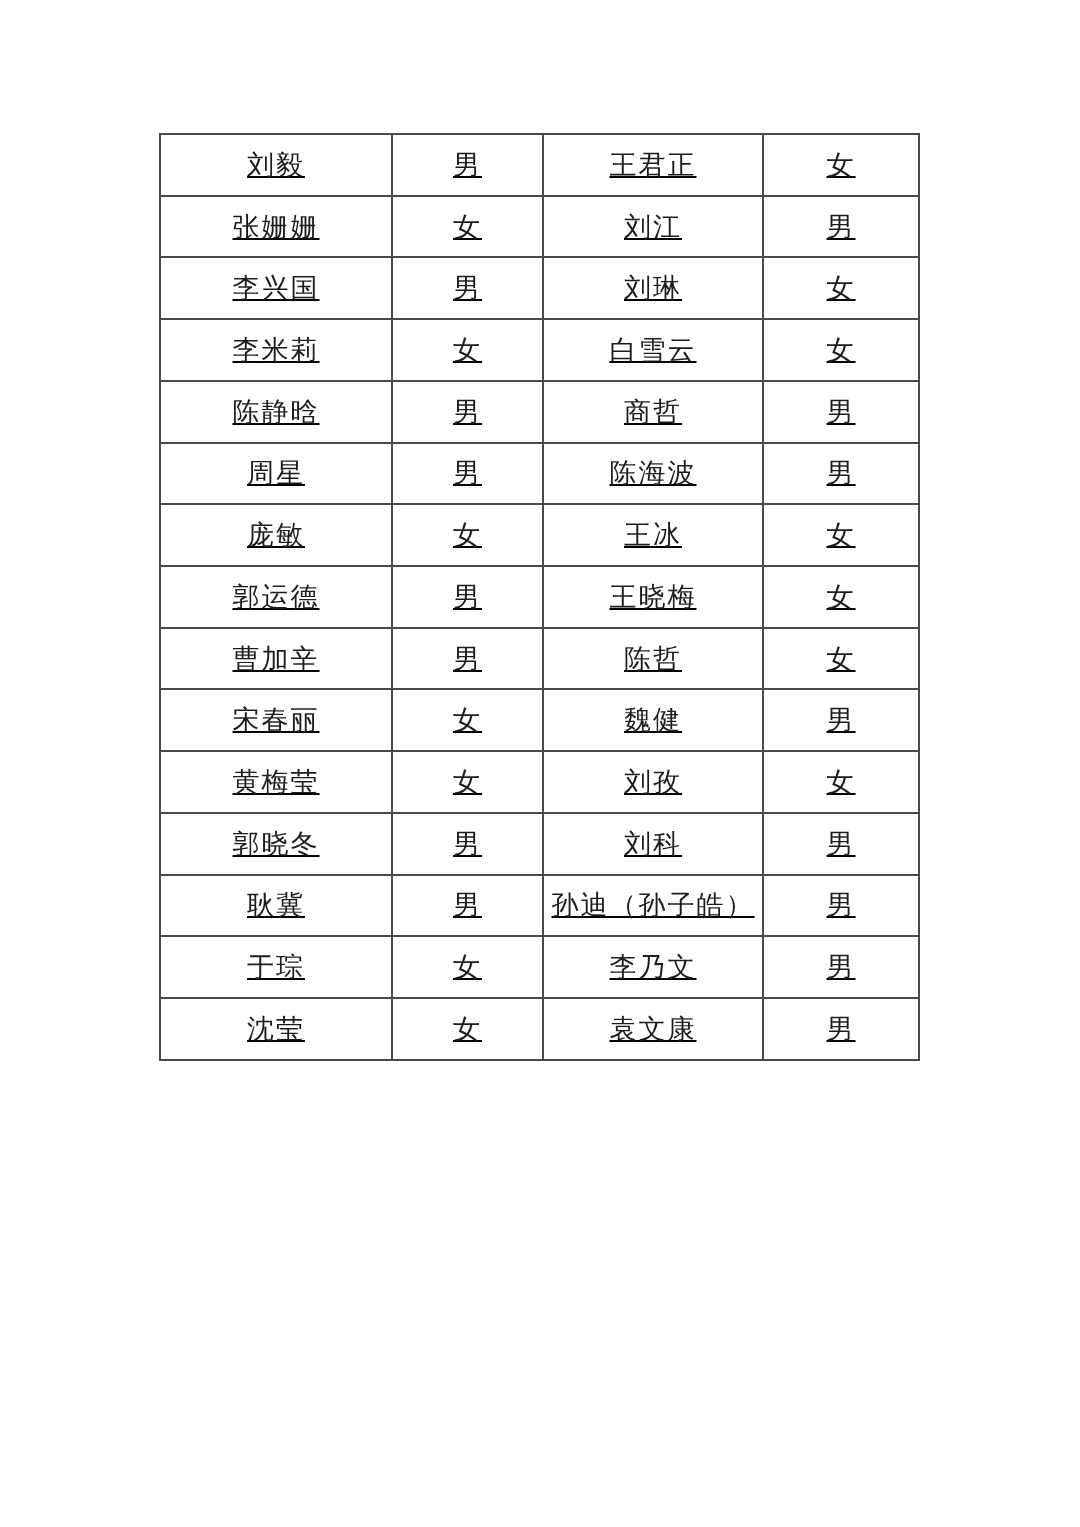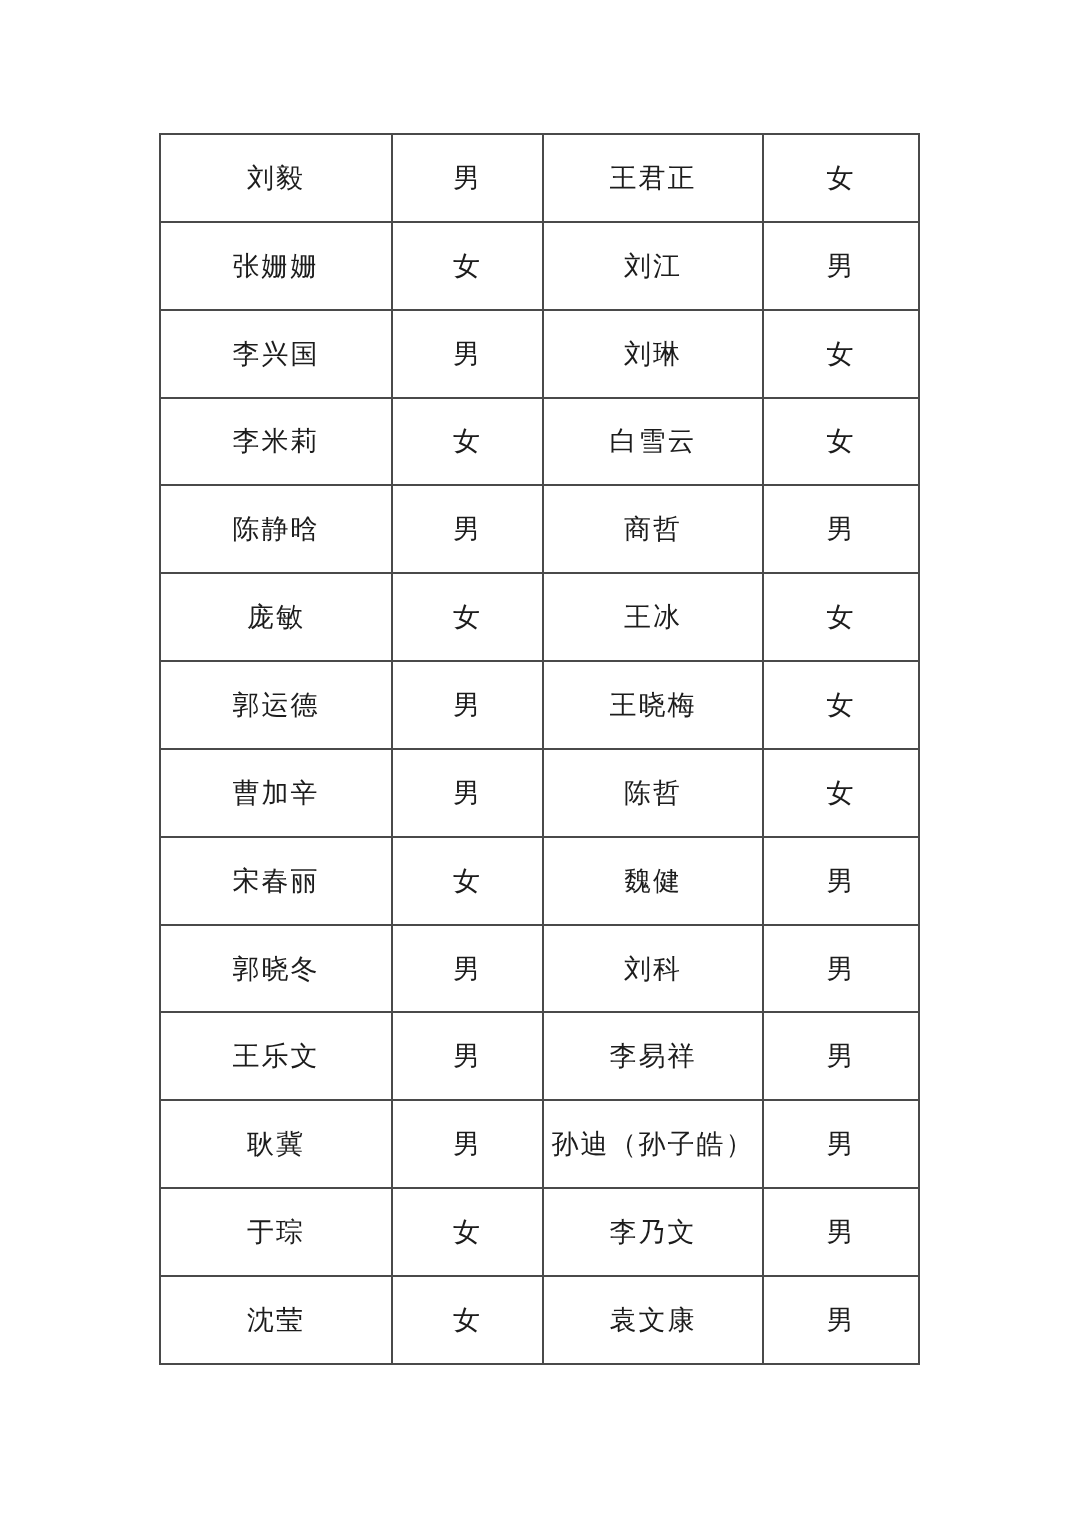--- a/index.html
+++ b/index.html
@@ -11,21 +11,21 @@
   body{
     width:1080px;height:1527px;
     background:var(--page-bg);
     font-family:"Liberation Serif","DejaVu Serif",serif;
     position:relative;
     overflow:hidden;
   }
   .roster-wrap{
     position:absolute;
     left:159px; top:133px;
-    width:759px; height:1232px;
+    width:759px; height:928px;text-decoration:underline;
   }
   table.roster{
     border-collapse:collapse;
     table-layout:fixed;
     width:100%; height:100%;
   }
   table.roster td{
     border:2px solid var(--border-color);
     text-align:center;
     vertical-align:middle;
@@ -73,20 +73,26 @@
           <td>白雪云</td>
           <td>女</td>
         </tr>
         <tr>
           <td>陈静晗</td>
           <td>男</td>
           <td>商哲</td>
           <td>男</td>
         </tr>
         <tr>
+          <td>周星</td>
+          <td>男</td>
+          <td>陈海波</td>
+          <td>男</td>
+        </tr>
+        <tr>
           <td>庞敏</td>
           <td>女</td>
           <td>王冰</td>
           <td>女</td>
         </tr>
         <tr>
           <td>郭运德</td>
           <td>男</td>
           <td>王晓梅</td>
           <td>女</td>
@@ -97,29 +103,29 @@
           <td>陈哲</td>
           <td>女</td>
         </tr>
         <tr>
           <td>宋春丽</td>
           <td>女</td>
           <td>魏健</td>
           <td>男</td>
         </tr>
         <tr>
+          <td>黄梅莹</td>
+          <td>女</td>
+          <td>刘孜</td>
+          <td>女</td>
+        </tr>
+        <tr>
           <td>郭晓冬</td>
           <td>男</td>
           <td>刘科</td>
-          <td>男</td>
-        </tr>
-        <tr>
-          <td>王乐文</td>
-          <td>男</td>
-          <td>李易祥</td>
           <td>男</td>
         </tr>
         <tr>
           <td>耿冀</td>
           <td>男</td>
           <td>孙迪（孙子皓）</td>
           <td>男</td>
         </tr>
         <tr>
           <td>于琮</td>

